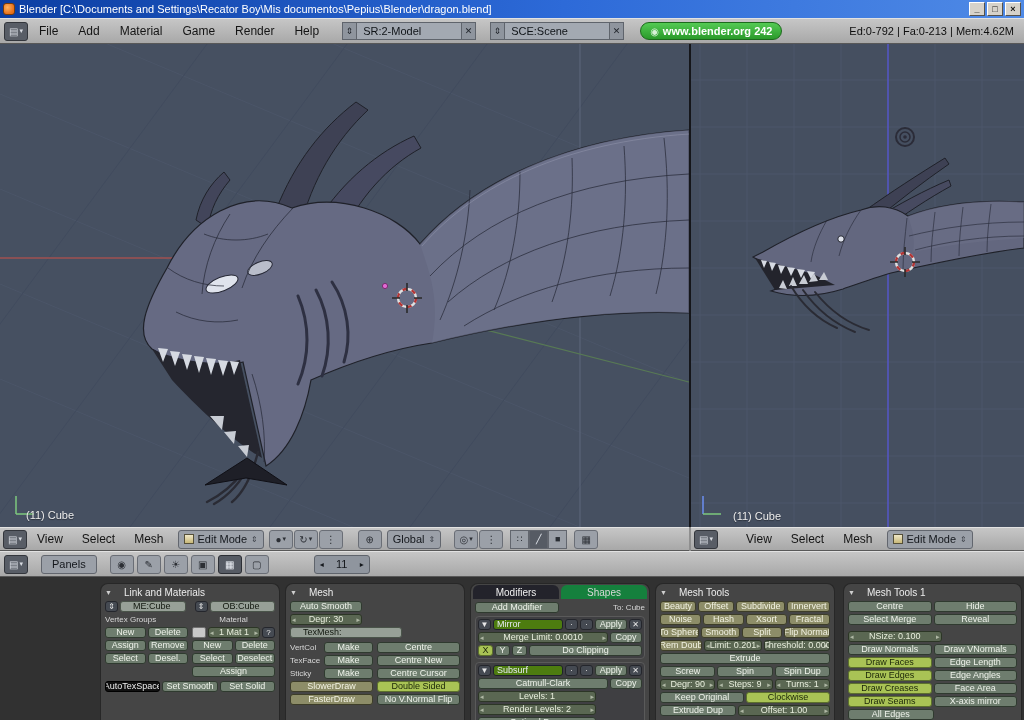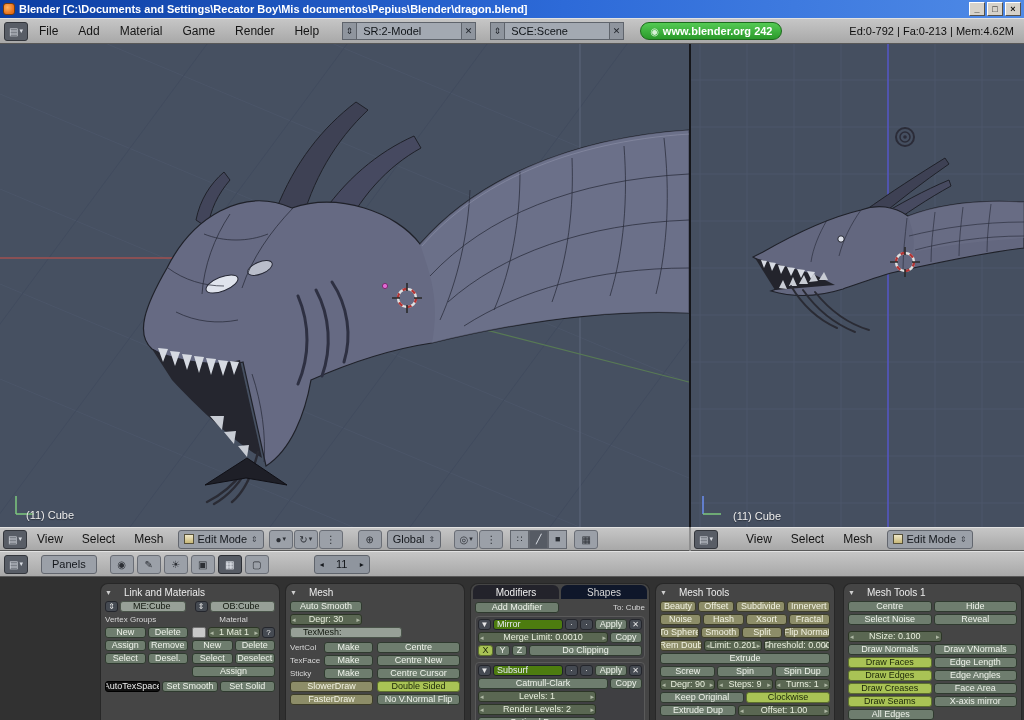--- a/index.html
+++ b/index.html
@@ -2,21 +2,21 @@
 <html><head>
 <meta charset="utf-8">
 <style>
 *{margin:0;padding:0;box-sizing:border-box}
 html,body{width:1024px;height:720px;overflow:hidden;background:#2b2b2b;font-family:"Liberation Sans",sans-serif}
 b,i{font-weight:normal;font-style:normal}
 #app{position:relative;width:1024px;height:720px;background:#8f8f8f}
 
 .titlebar{position:absolute;left:0;top:0;width:100%;height:18px;background:linear-gradient(90deg,#0c3ea2,#2d6ad8 55%,#4f8ae6);display:flex;align-items:center;padding:0 3px;gap:4px}
 .appicon{width:12px;height:12px;border-radius:3px;background:radial-gradient(circle at 35% 35%,#ffb25e,#e8701a 70%);border:1px solid #7a3c08;flex:0 0 auto}
-.wtitle{color:#fff;font-size:11px;font-weight:bold;white-space:nowrap;overflow:hidden;flex:1}
+.wtitle{color:#fff;font-size:11px;font-weight:normal;white-space:nowrap;overflow:hidden;flex:1}
 .wbtns{display:flex;gap:2px}
 .wbtn{width:16px;height:14px;background:#d6d2ca;border:1px solid;border-color:#fff #55524c #55524c #fff;font-size:9px;line-height:12px;text-align:center;color:#111;font-weight:bold}
 
 .hdr{position:absolute;display:flex;align-items:center;background:linear-gradient(#c6c6c6,#a8a8a8);border-top:1px solid #e2e2e2;border-bottom:1px solid #585858;color:#1a1a1a;font-size:12px}
 .topbar{left:0;top:18px;width:1024px;height:26px;padding:0 4px;gap:2px}
 .menu{padding:0 9px;color:#141414;white-space:nowrap}
 .iconbtn{height:19px;min-width:24px;background:#585d66;border:1px solid #33363c;border-radius:3px;color:#d8dce2;display:flex;align-items:center;justify-content:center;font-size:10px;gap:1px;padding:0 3px}
 .iconbtn.lite{background:#9ba0a8;color:#2c2f35;border-color:#6a6e76}
 .iconbtn.pressed{background:#565b64;color:#eef2f8;border-color:#2c2f35}
 .iconbtn .dd{font-size:7px}
@@ -64,21 +64,21 @@
 .num::after{content:"▸";position:absolute;right:1px;font-size:7px;opacity:.6}
 .txt{background:#97a097;border:1px solid #4a544a;color:#12180f;justify-content:flex-start;padding:0 12px}
 .lbl{font-size:8px;color:#d8d8d8;display:flex;align-items:center;height:11px;white-space:nowrap}
 .f1{flex:1}
 .cols{display:flex;gap:4px;margin-top:2px}
 .col{flex:1;display:flex;flex-direction:column}
 .swatch{width:14px;height:11px;background:#c8c8c8;border:1px solid #707070;border-radius:2px}
 .tabs{display:flex;gap:2px;height:14px;margin:-1px -2px 0 -2px}
 .tab{flex:1;display:flex;align-items:center;justify-content:center;font-size:10px;border-radius:6px 6px 0 0}
 .tab.act{background:#23232b;color:#f0f0f0}
-.tab.in{background:#0f172a;color:#d8d8d8}
+.tab.in{background:#15803d;color:#d8d8d8}
 .mod{border:1px solid #5a5a5a;border-radius:4px;padding:2px;margin-top:3px;background:#3f3f42}
 .mod .row{margin-top:2px}.mod .row:first-child{margin-top:0}
 .xb{width:13px;background:#454a52;border:1px solid #24262c;color:#e8e8e8;font-size:8px}
 .mfield{background:#4d7c0f;border:1px solid #1e222c;color:#e6eaf2;justify-content:flex-start;padding:0 3px}
 </style>
 </head>
 <body>
 
 <div id="app">
 
@@ -509,21 +509,21 @@
     <div class="panel" style="left:843px;width:179px">
       <div class="ph">
         <span class="tri">▼</span>
         <span>Mesh Tools 1</span>
       </div>
       <div class="row">
         <b class="btn f1">Centre</b>
         <b class="btn f1">Hide</b>
       </div>
       <div class="row">
-        <b class="btn f1">Select Noise</b>
+        <b class="btn f1">Select Merge</b>
         <b class="btn f1">Reveal</b>
       </div>
       <div class="row" style="margin-top:6px">
         <b class="num f1">NSize: 0.100</b>
         <span class="f1"></span>
       </div>
       <div class="row">
         <b class="btn f1">Draw Normals</b>
         <b class="btn f1">Draw VNormals</b>
       </div>

